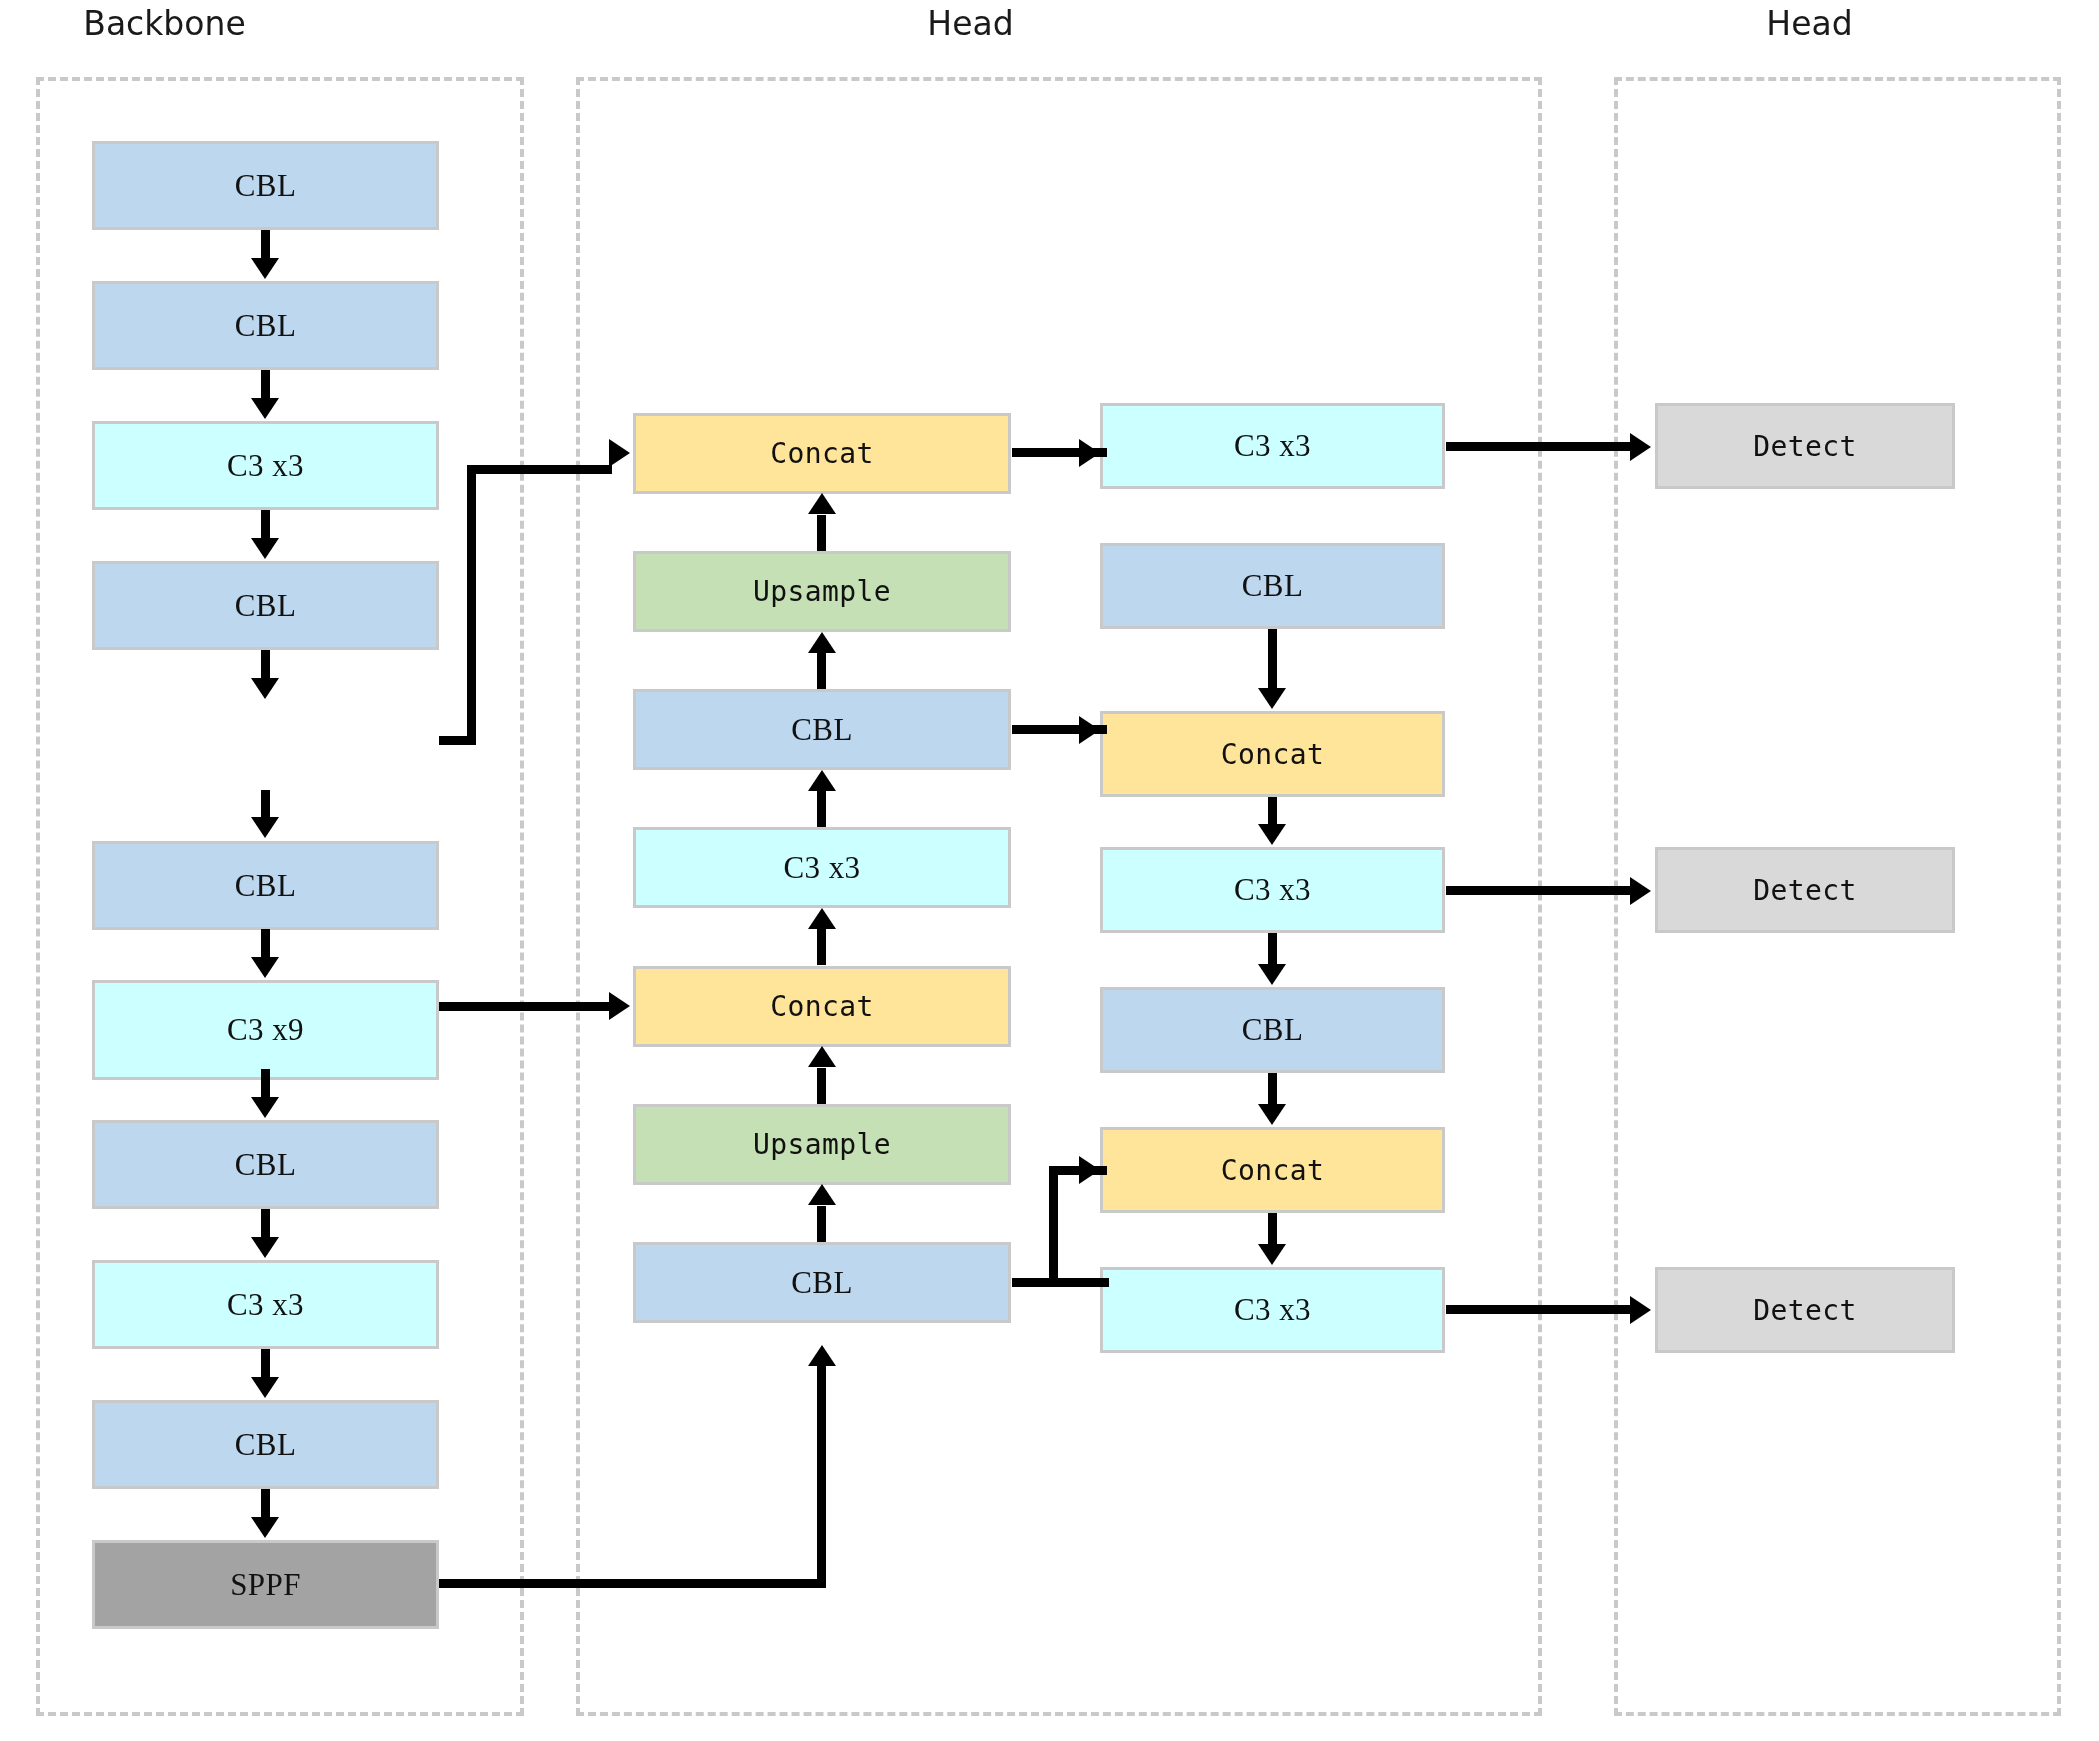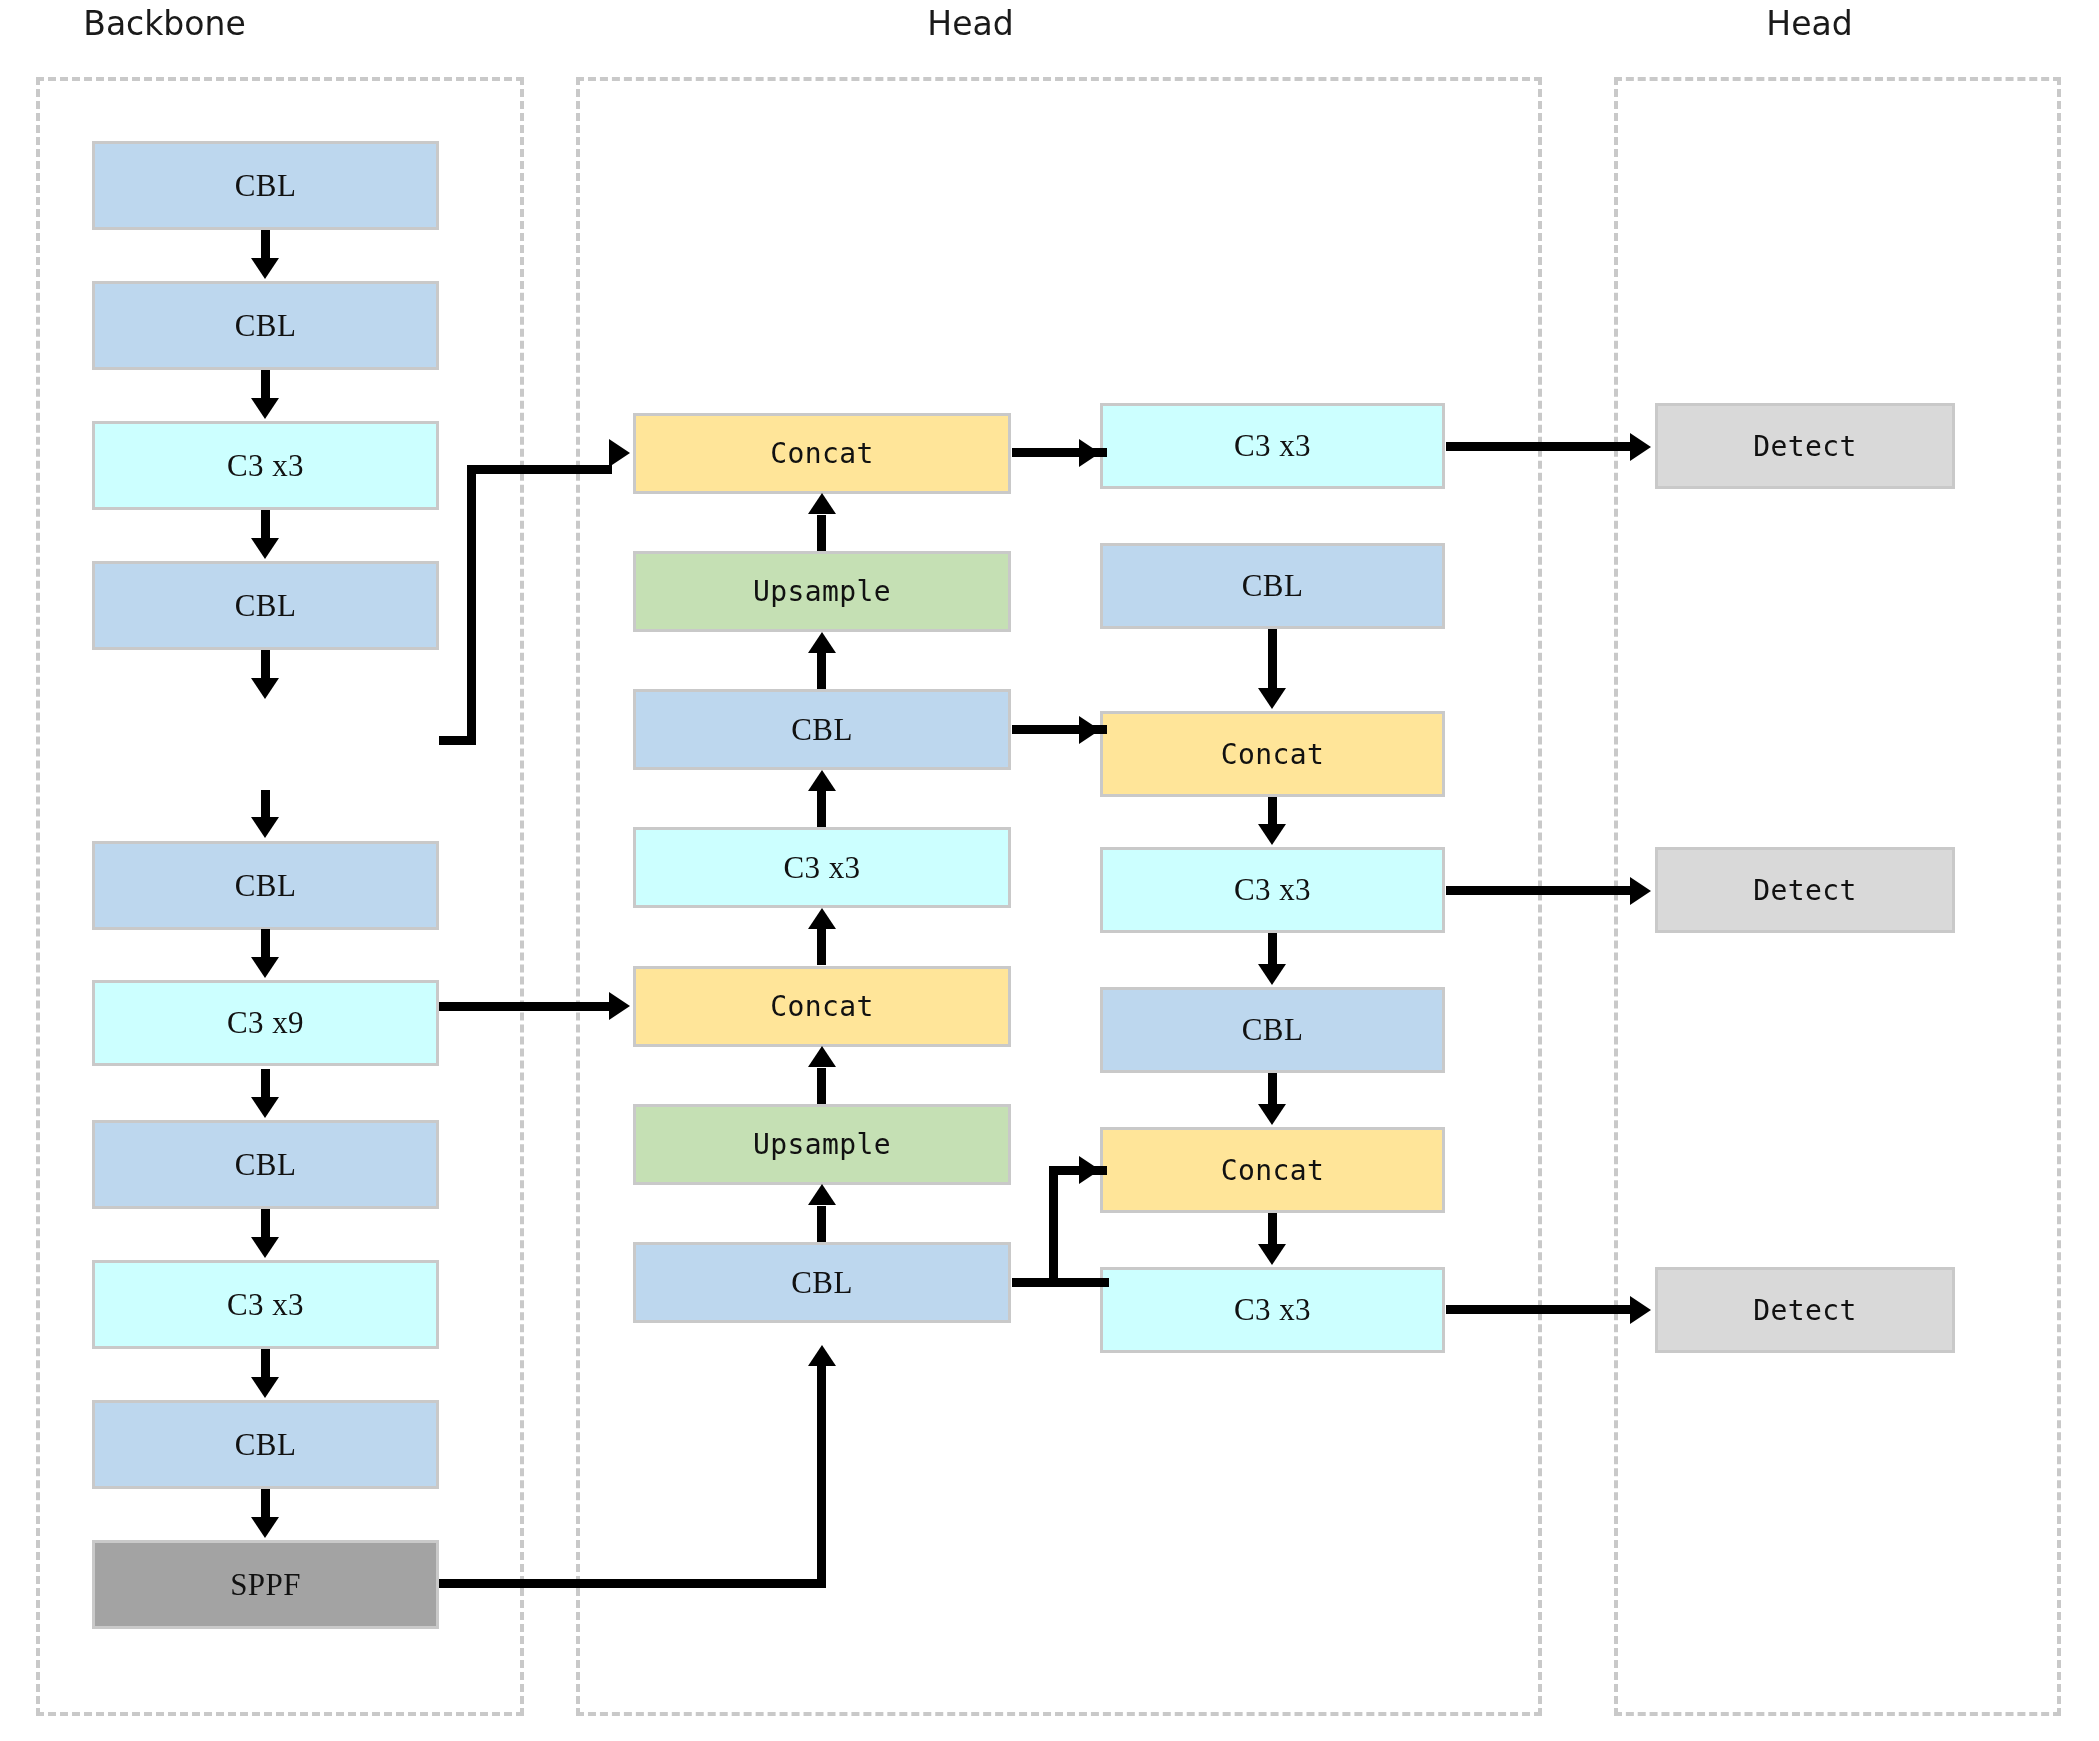--- a/index.html
+++ b/index.html
@@ -90,21 +90,21 @@
 
   <div class="group-frame" style="left:36px; top:77px; width:488px; height:1639px;"></div>
   <div class="group-frame" style="left:576px; top:77px; width:966px; height:1639px;"></div>
   <div class="group-frame" style="left:1614px; top:77px; width:447px; height:1639px;"></div>
 
   <div class="block" style="left:92px; top:141px; width:347px; height:89px; background:#bdd7ee;">CBL</div>
   <div class="block" style="left:92px; top:281px; width:347px; height:89px; background:#bdd7ee;">CBL</div>
   <div class="block" style="left:92px; top:421px; width:347px; height:89px; background:#ccffff;">C3 x3</div>
   <div class="block" style="left:92px; top:561px; width:347px; height:89px; background:#bdd7ee;">CBL</div>
   <div class="block" style="left:92px; top:841px; width:347px; height:89px; background:#bdd7ee;">CBL</div>
-  <div class="block" style="left:92px; top:980px; width:347px; height:86px; background:#ccffff;">C3 x9</div>
+  <div class="block" style="left:92px; top:980px; width:347px; height:100px; background:#ccffff;">C3 x9</div>
   <div class="block" style="left:92px; top:1120px; width:347px; height:89px; background:#bdd7ee;">CBL</div>
   <div class="block" style="left:92px; top:1260px; width:347px; height:89px; background:#ccffff;">C3 x3</div>
   <div class="block" style="left:92px; top:1400px; width:347px; height:89px; background:#bdd7ee;">CBL</div>
   <div class="block" style="left:92px; top:1540px; width:347px; height:89px; background:#a3a3a3;">SPPF</div>
 
   <div class="seg-v" style="left:261px; top:230px; width:9px; height:30px;"></div>
   <div class="arrow-down" style="left:251px; top:258px;"></div>
   <div class="seg-v" style="left:261px; top:370px; width:9px; height:30px;"></div>
   <div class="arrow-down" style="left:251px; top:398px;"></div>
   <div class="seg-v" style="left:261px; top:510px; width:9px; height:30px;"></div>

